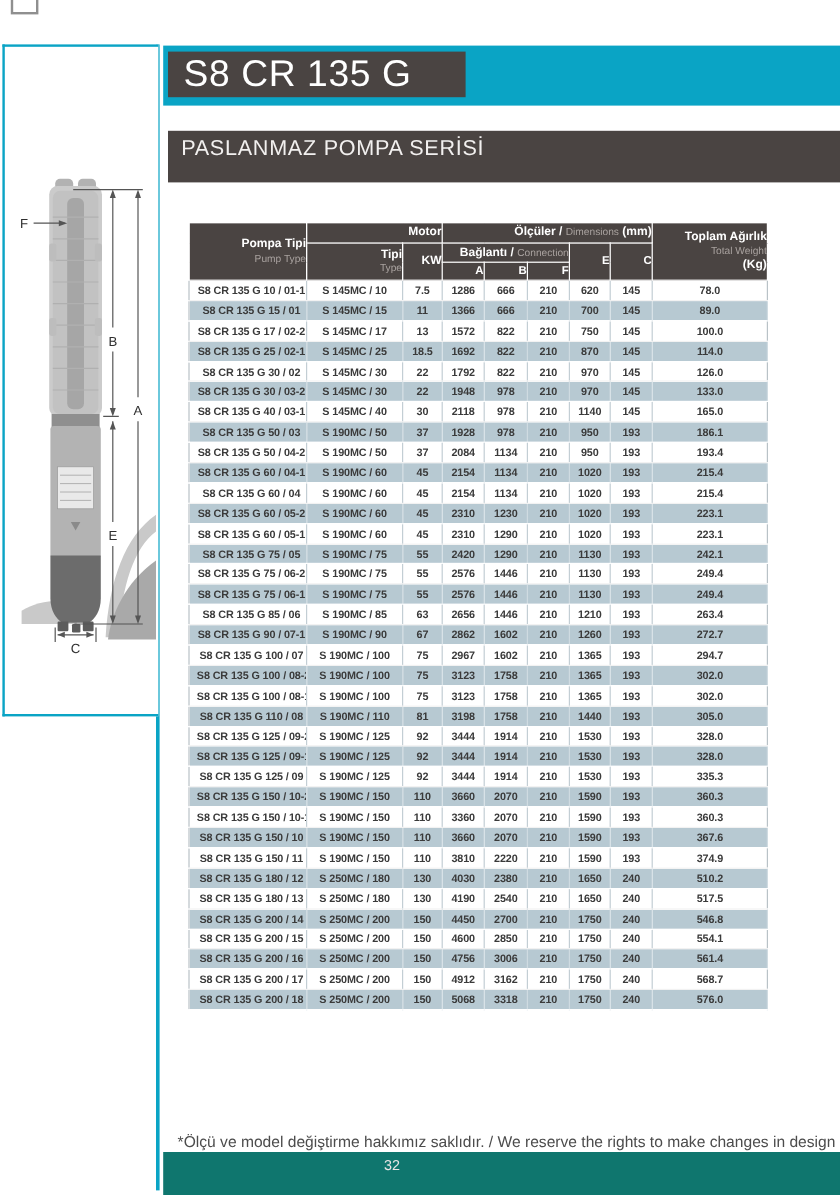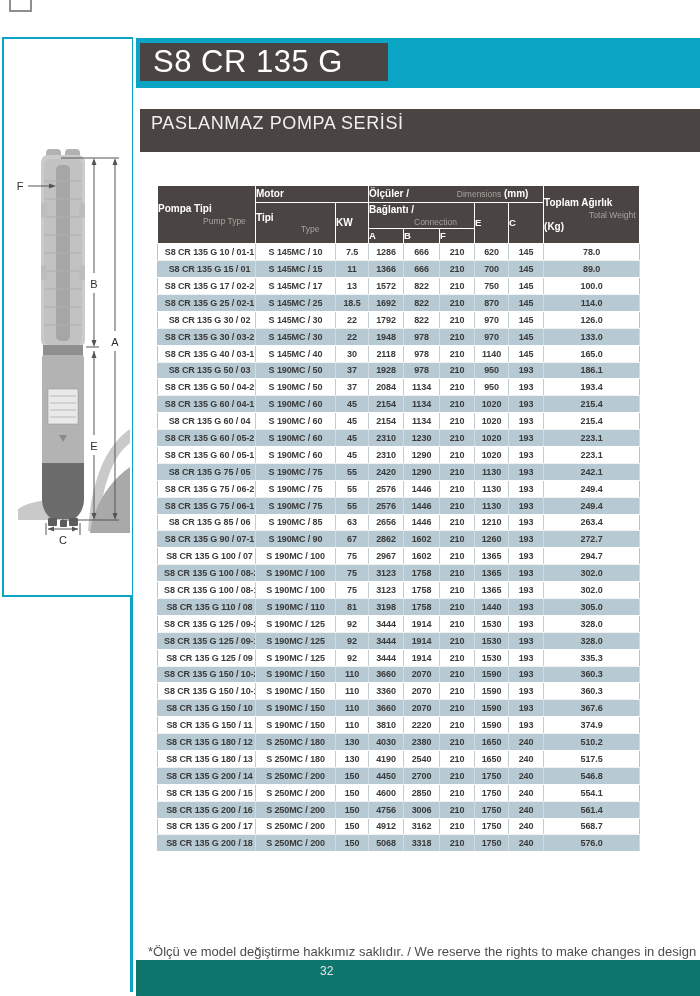--- a/index.html
+++ b/index.html
@@ -14,22 +14,22 @@
   .teal-band { position:absolute; left:136px; top:38px; right:0; height:50px; background:#0AA4C5; }
   .title-box { position:absolute; left:140px; top:43px; width:248px; height:38px; background:#4A4442; color:#fff;
                font-size:31px; letter-spacing:0.5px; line-height:38px; padding-left:13px; }
   .series-bar { position:absolute; left:140px; top:109px; right:0; height:43px; background:#4A4442; color:#f2f0ef;
                 font-size:18px; letter-spacing:0.6px; line-height:29px; padding-left:11px; }
 
   
   .table-wrap { position:absolute; left:157px; top:185px; width:482px; }
   table { border-collapse:collapse; table-layout:fixed; width:482px; }
   thead th { background:#4A4442; color:#fff; border:1px solid #fff; font-size:10px; line-height:1.15;
-             font-weight:bold; text-align:left; vertical-align:middle; padding:1px 0; }
-  thead .sub { color:#a9a29f; font-weight:normal; font-size:8.5px;margin-left:45px; }
+             font-weight:bold; text-align:right; vertical-align:middle; padding:1px 0; }
+  thead .sub { color:#a9a29f; font-weight:normal; font-size:8.5px; }
   thead .abc { font-size:9.5px; }
   tbody { border:1px solid #b9c2c7; }
   tbody td { height:16.9px; font-size:9px; font-weight:bold; color:#3a3a3a; text-align:center;
              border-right:1px solid #c3ced4; border-bottom:1px solid #f2f2f2; letter-spacing:-0.1px;
              white-space:nowrap; overflow:hidden; }
   tbody td:last-child { border-right:none; }
   tbody tr.striped { background:#b7c9d2; }
   tbody tr.striped td { border-bottom:1px solid #fff; border-right:1px solid #cfdbe1; }
   td.c-pump { text-align:center; padding-left:6px;margin-top:40px; }
 

